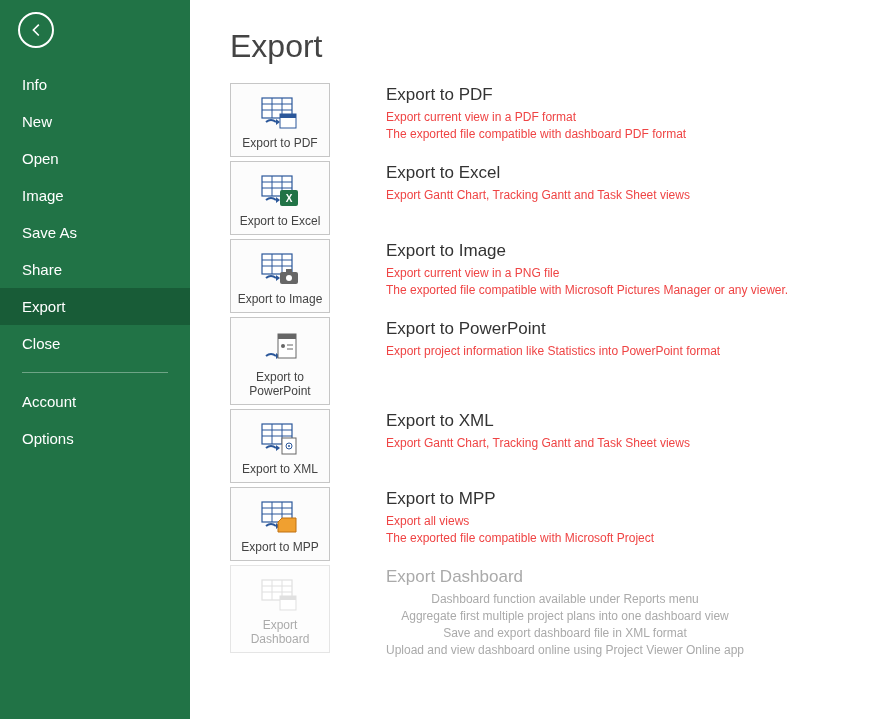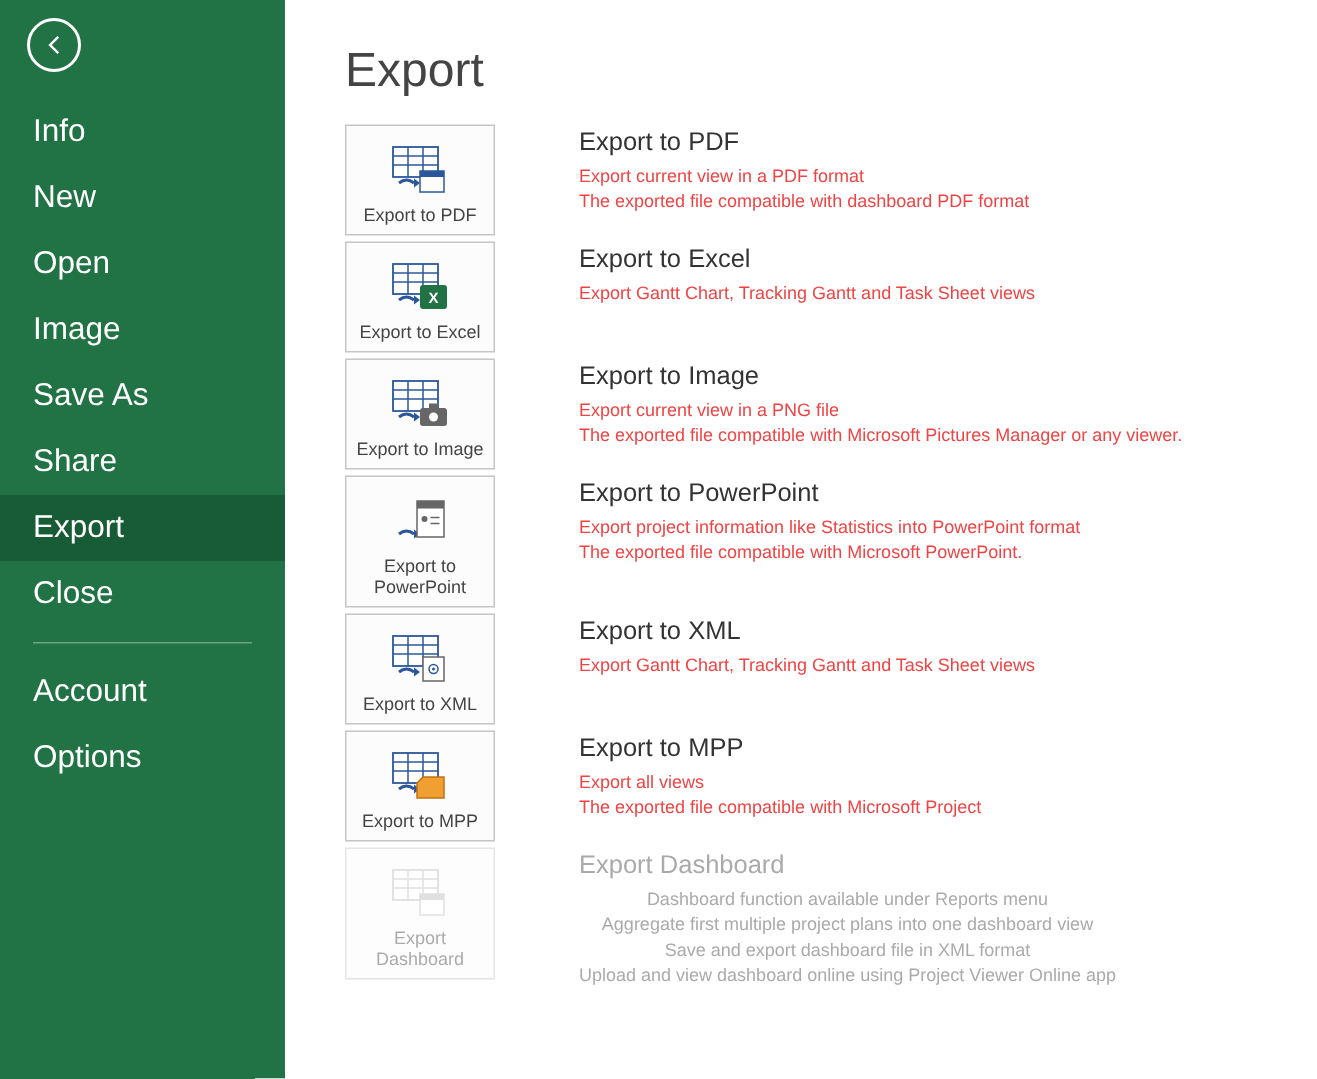--- a/index.html
+++ b/index.html
@@ -26,21 +26,21 @@
     border: 2px solid #fff;
     border-radius: 50%;
     margin-left: 18px;
     display: flex; align-items: center; justify-content: center;
     cursor: pointer;
     margin-bottom: 18px;
   }
   .back-circle svg { width: 18px; height: 18px; fill: #fff; }
   .nav-item {
     padding: 10px 22px;
-    font-size: 21px;
+    font-size: 15px;
     cursor: pointer;
     color: #fff;
   }
   .nav-item.active { background: #185c37; }
   .nav-divider {
     height: 1px;
     background: rgba(255,255,255,0.35);
     margin: 10px 22px;
   }
   .main {
@@ -204,21 +204,20 @@
               <circle cx="27" cy="20" r="2" fill="#666"></circle>
               <line x1="31" y1="19" x2="37" y2="19" stroke="#666"></line>
               <line x1="31" y1="23" x2="37" y2="23" stroke="#666"></line>
             </svg>
           </div>
           <div class="tile-label">Export to PowerPoint</div>
         </div>
         <div class="desc">
           <div class="desc-title">Export to PowerPoint</div>
           <div class="desc-line">Export project information like Statistics into PowerPoint format</div>
-          <div class="desc-line">The exported file compatible with Microsoft PowerPoint.</div>
         </div>
       </div>
       <div class="export-row">
         <div class="tile">
           <div class="tile-icon">
             <svg viewBox="0 0 48 40" width="48" height="40">
               <rect x="6" y="6" width="30" height="20" fill="#fff" stroke="#2b579a" stroke-width="1.2"></rect>
               <line x1="6" y1="12" x2="36" y2="12" stroke="#2b579a"></line>
               <line x1="6" y1="18" x2="36" y2="18" stroke="#2b579a"></line>
               <line x1="16" y1="6" x2="16" y2="26" stroke="#2b579a"></line>

